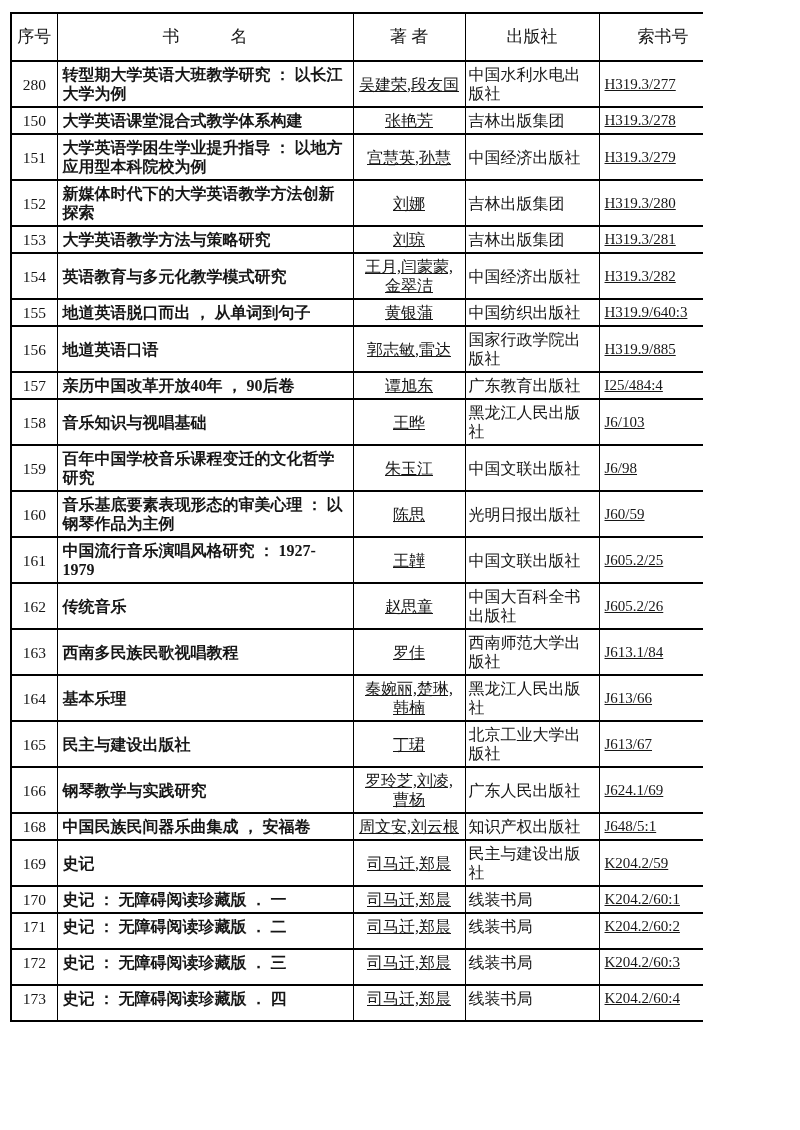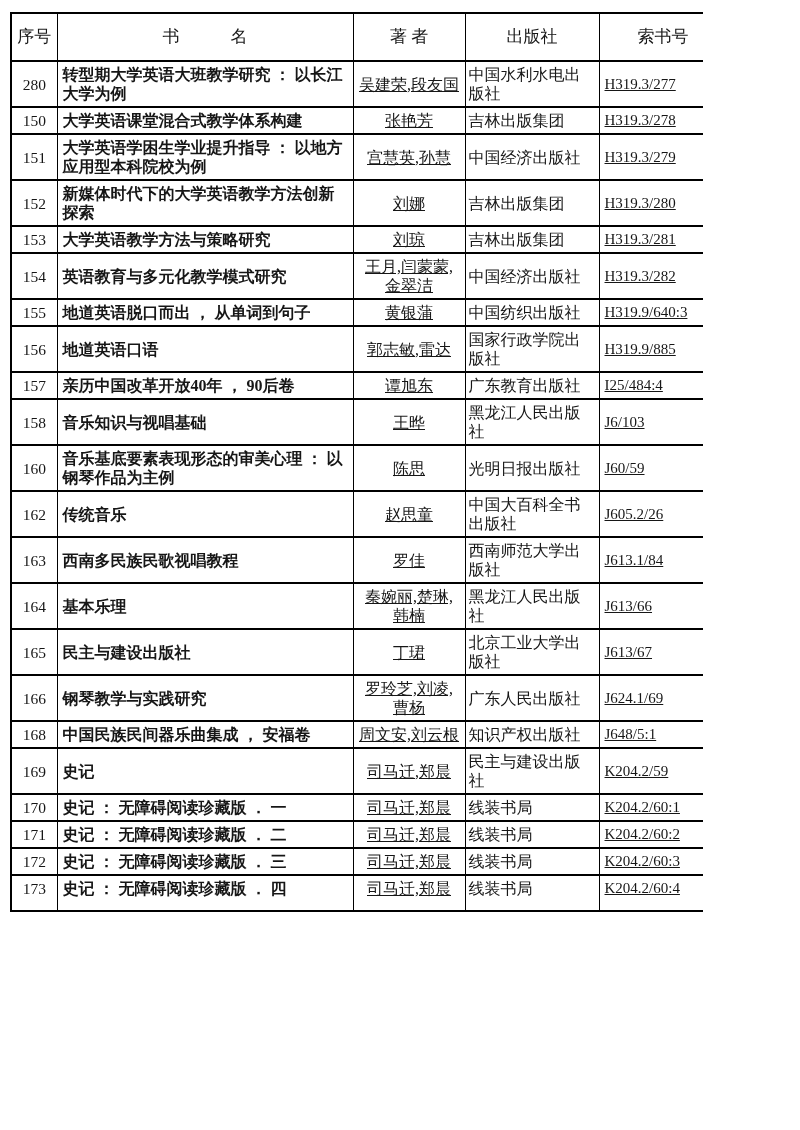--- a/index.html
+++ b/index.html
@@ -145,28 +145,44 @@
         </tr>
         <tr>
           <td class="col-num">158</td>
           <td class="col-title">音乐知识与视唱基础</td>
           <td class="col-author">王晔</td>
           <td class="col-publisher">黑龙江人民出版社</td>
           <td class="col-call">J6/103</td>
           <td class="col-copies">4</td>
         </tr>
         <tr>
+          <td class="col-num">159</td>
+          <td class="col-title">百年中国学校音乐课程变迁的文化哲学研究</td>
+          <td class="col-author">朱玉江</td>
+          <td class="col-publisher">中国文联出版社</td>
+          <td class="col-call">J6/98</td>
+          <td class="col-copies">4</td>
+        </tr>
+        <tr>
           <td class="col-num">160</td>
           <td class="col-title">音乐基底要素表现形态的审美心理 ： 以钢琴作品为主例</td>
           <td class="col-author">陈思</td>
           <td class="col-publisher">光明日报出版社</td>
           <td class="col-call">J60/59</td>
           <td class="col-copies">4</td>
         </tr>
         <tr>
+          <td class="col-num">161</td>
+          <td class="col-title">中国流行音乐演唱风格研究 ： 1927-1979</td>
+          <td class="col-author">王韡</td>
+          <td class="col-publisher">中国文联出版社</td>
+          <td class="col-call">J605.2/25</td>
+          <td class="col-copies">4</td>
+        </tr>
+        <tr>
           <td class="col-num">162</td>
           <td class="col-title">传统音乐</td>
           <td class="col-author">赵思童</td>
           <td class="col-publisher">中国大百科全书出版社</td>
           <td class="col-call">J605.2/26</td>
           <td class="col-copies">4</td>
         </tr>
         <tr>
           <td class="col-num">163</td>
           <td class="col-title">西南多民族民歌视唱教程</td>

